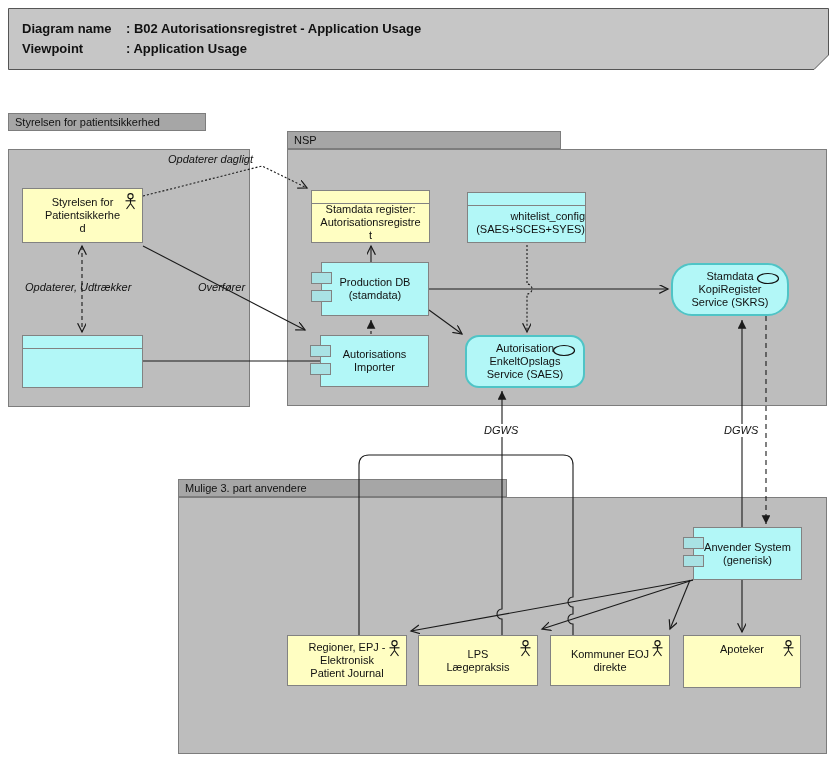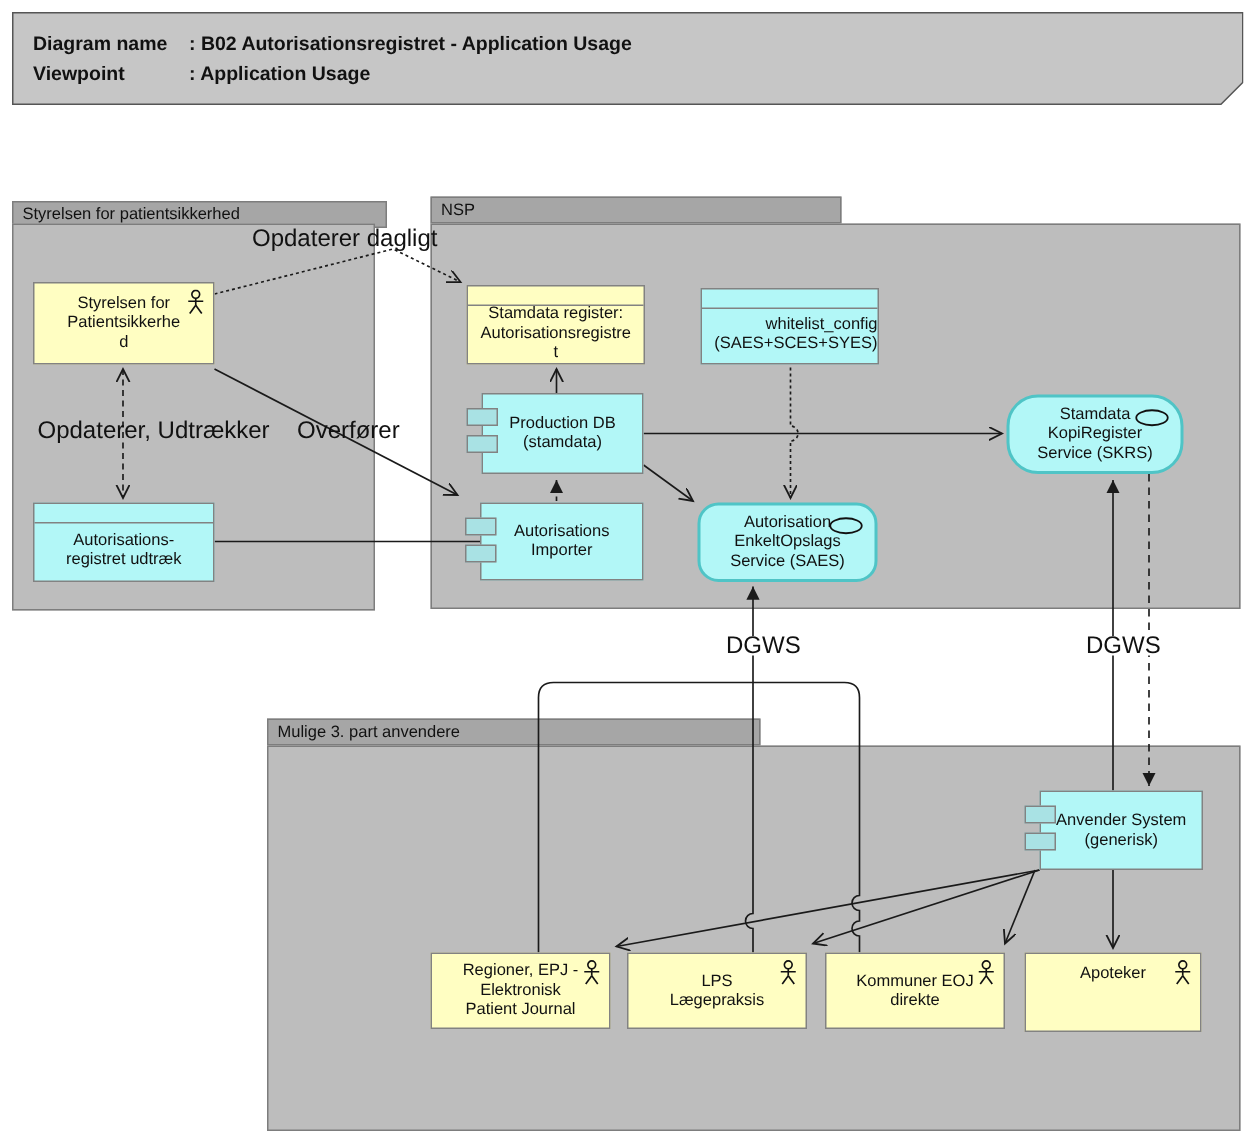--- a/index.html
+++ b/index.html
@@ -29,39 +29,39 @@
   .strip{position:absolute;top:12px;left:0;right:0;border-bottom:1px solid #828282;}
   .ctab{position:absolute;left:-11px;width:21px;height:12px;background:#a9e2e4;border:1px solid #828282;box-sizing:border-box;}
   .ctab.t1{top:9px;} .ctab.t2{top:27px;}
   .actor-ic{position:absolute;top:4px;right:5px;line-height:0;}
   .oval-ic{position:absolute;top:7px;right:7px;line-height:0;}
 
   
   .edges{position:absolute;left:0;top:0;z-index:2;pointer-events:none;}
 
   
-  .elabel{position:absolute;font-size:16px;line-height:13px;z-index:4;white-space:nowrap;}
+  .elabel{position:absolute;font-size:11px;line-height:13px;z-index:4;white-space:nowrap;font-style:italic;}
   .elabel.onwhite{background:#ffffff;padding:0 3px;}
 </style>
 </head>
 <body>
 
 <div class="canvas">
 
   <div class="titlebox">
     <svg width="821" height="62">
       <polygon points="0.5,0.5 820.5,0.5 820.5,47 806,61.5 0.5,61.5" fill="#c6c6c6" stroke="#555" stroke-width="1"></polygon>
     </svg>
     <div class="title-text">
       <div class="trow"><span class="tlabel">Diagram name</span><span>: B02 Autorisationsregistret - Application Usage</span></div>
       <div class="trow"><span class="tlabel">Viewpoint</span><span>: Application Usage</span></div>
     </div>
   </div>
 
-  <div class="grp-tab" style="left:8px;top:134px;width:250px;height:18px;">Styrelsen for patientsikkerhed</div>
+  <div class="grp-tab" style="left:8px;top:113px;width:198px;height:18px;">Styrelsen for patientsikkerhed</div>
   <div class="grp-body" style="left:8px;top:149px;width:242px;height:258px;"></div>
 
   <div class="grp-tab" style="left:287px;top:131px;width:274px;height:18px;">NSP</div>
   <div class="grp-body" style="left:287px;top:149px;width:540px;height:257px;"></div>
 
   <div class="grp-tab" style="left:178px;top:479px;width:329px;height:18px;">Mulige 3. part anvendere</div>
   <div class="grp-body" style="left:178px;top:497px;width:649px;height:257px;"></div>
 
   <svg class="edges" width="837" height="765">
     <defs>
@@ -112,22 +112,20 @@
           </g>
         </svg>
     </span>
     <div class="lbl">Styrelsen for
 Patientsikkerhe
 d</div>
   </div>
 
   <div class="node cyan obj" style="left:22px;top:335px;width:121px;height:53px;">
     <div class="strip"></div>
-    <div class="lbl">Autorisations-
-registret udtræk</div>
   </div>
 
   <div class="node yellow obj" style="left:311px;top:190px;width:119px;height:53px;">
     <div class="strip"></div>
     <div class="lbl">Stamdata register:
 Autorisationsregistre
 t</div>
   </div>
 
   <div class="node cyan obj" style="left:467px;top:192px;width:119px;height:51px;text-align:right;">

